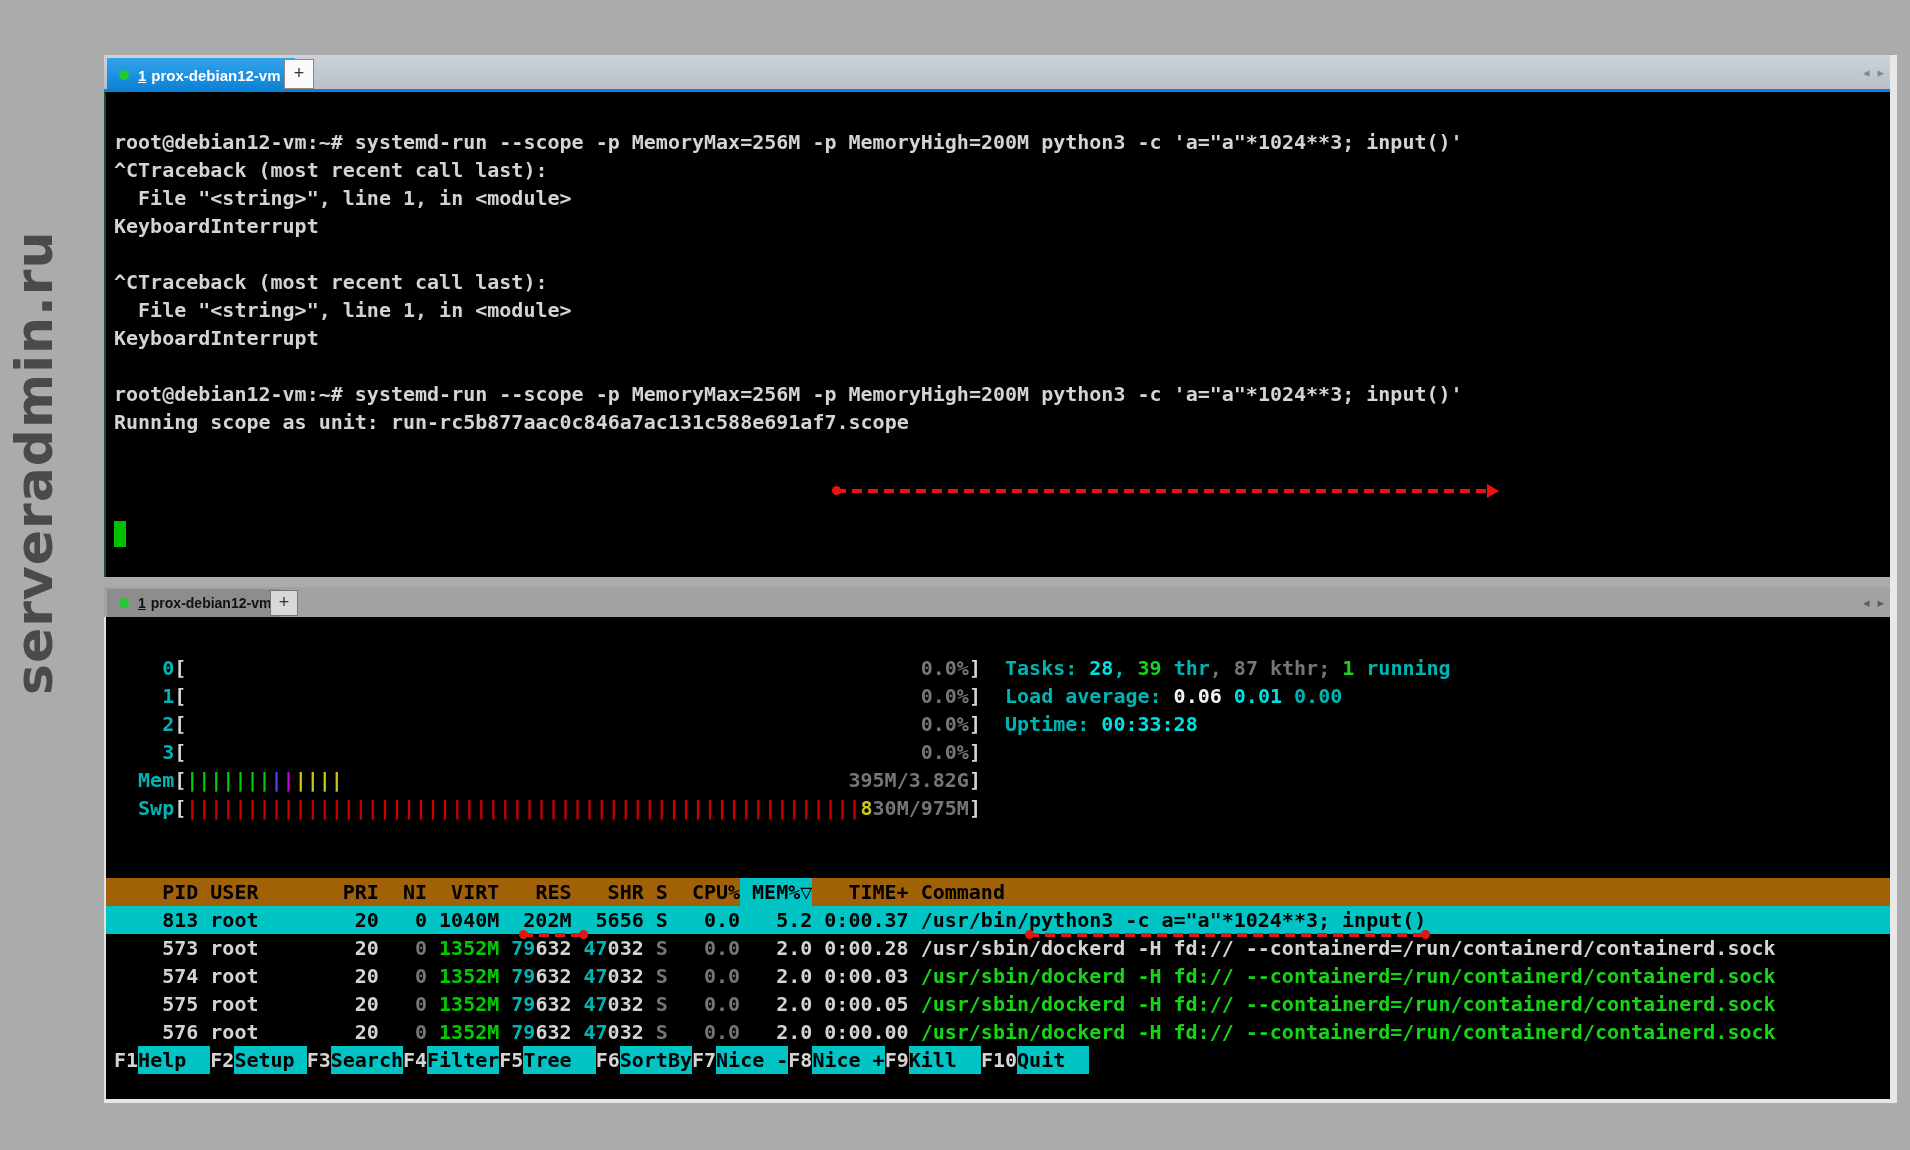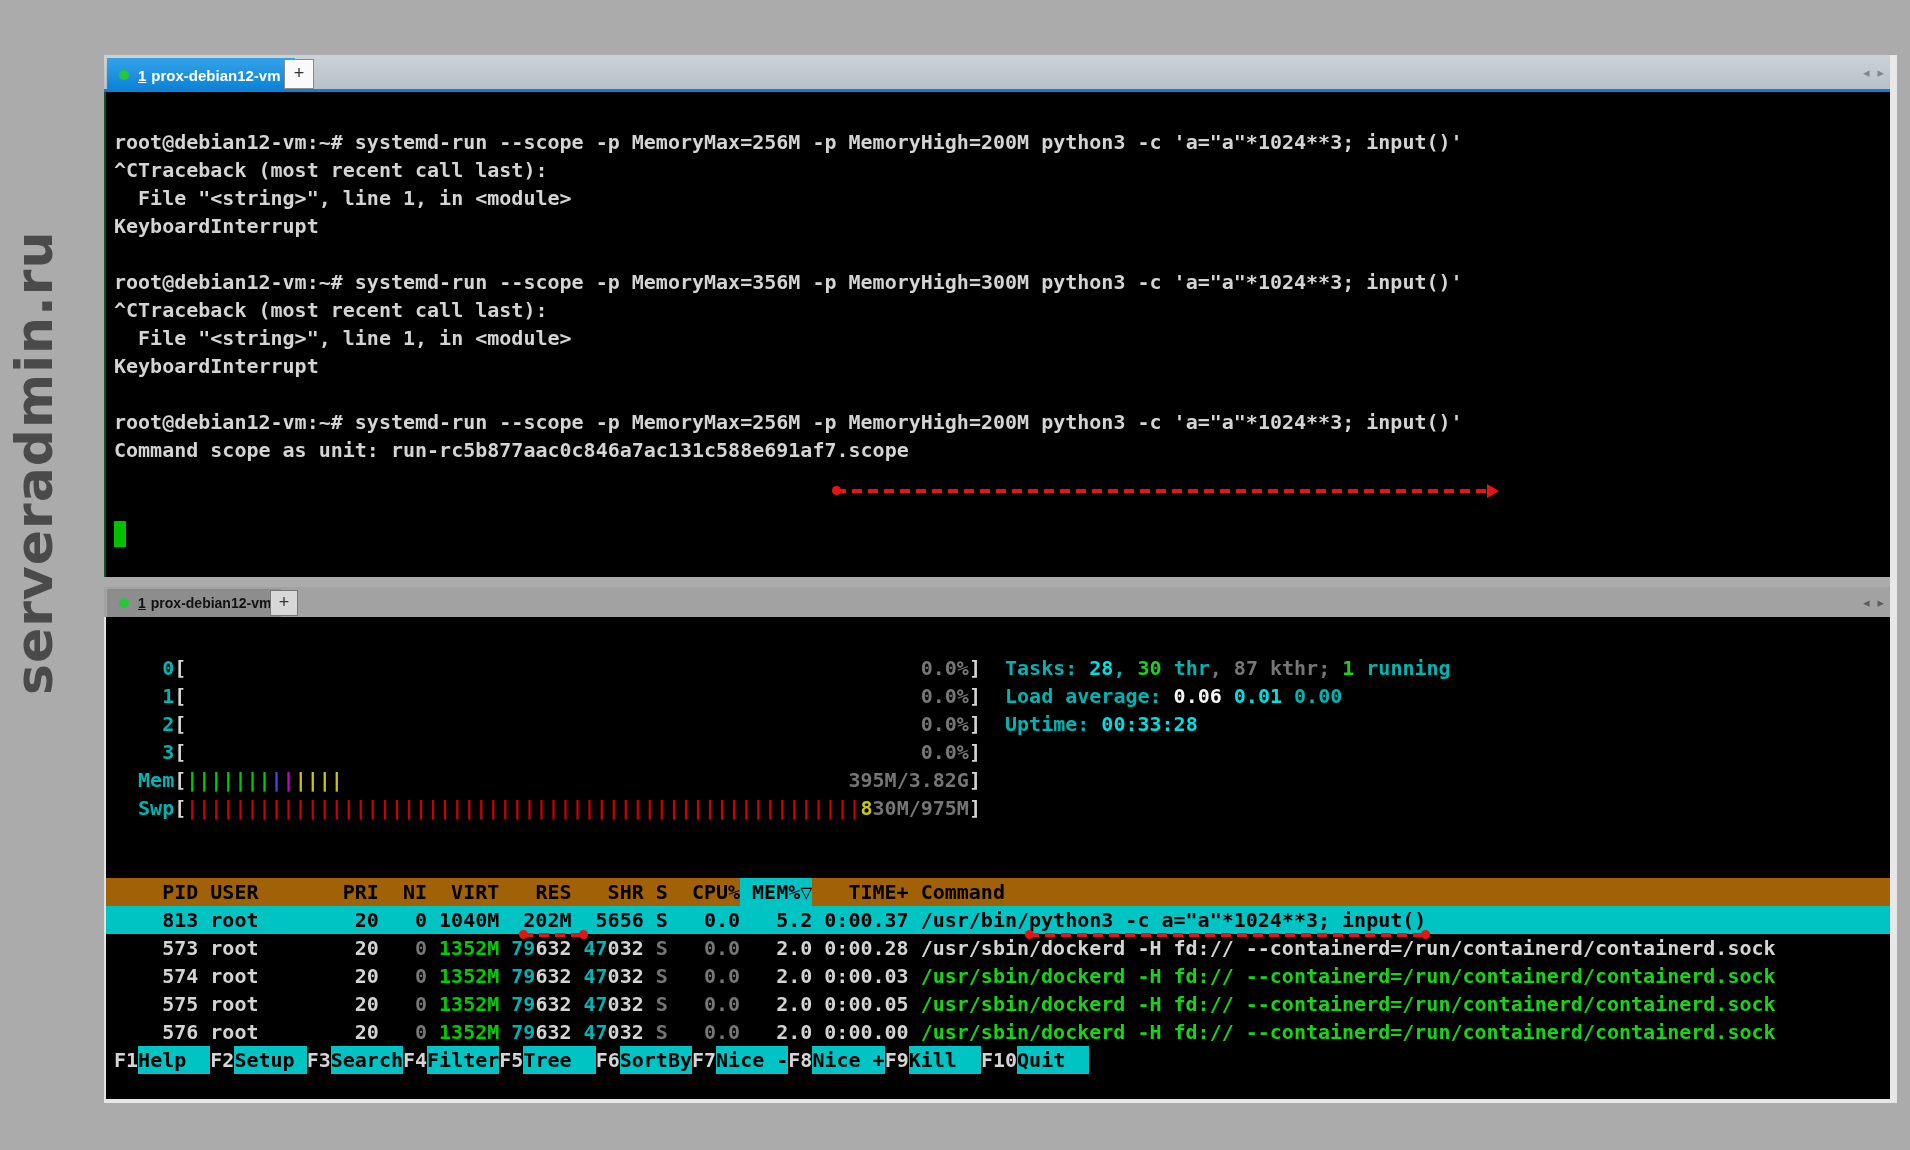--- a/index.html
+++ b/index.html
@@ -127,27 +127,26 @@
   </div>
 </div>
 
 <div id="pane1" class="blk">
   <div id="term">
       <div class="tline">root@debian12-vm:~# systemd-run --scope -p MemoryMax=256M -p MemoryHigh=200M python3 -c 'a="a"*1024**3; input()'</div>
       <div class="tline">^CTraceback (most recent call last):</div>
       <div class="tline">  File "&lt;string&gt;", line 1, in &lt;module&gt;</div>
       <div class="tline">KeyboardInterrupt</div>
       <div class="tline"> </div>
-      <div class="tline">root@debian12-vm:~# systemd-run --scope -p MemoryMax=356M -p MemoryHigh=300M python3 -c 'a="a"*1024**3; input()'</div>
       <div class="tline">^CTraceback (most recent call last):</div>
       <div class="tline">  File "&lt;string&gt;", line 1, in &lt;module&gt;</div>
       <div class="tline">KeyboardInterrupt</div>
       <div class="tline"> </div>
       <div class="tline">root@debian12-vm:~# systemd-run --scope -p MemoryMax=256M -p MemoryHigh=200M python3 -c 'a="a"*1024**3; input()'</div>
-      <div class="tline">Command scope as unit: run-rc5b877aac0c846a7ac131c588e691af7.scope</div>
+      <div class="tline">Running scope as unit: run-rc5b877aac0c846a7ac131c588e691af7.scope</div>
     </div>
   <div id="cursor"> </div>
   <div id="anno-term" class="dash arrow-end"></div>
 </div>
 
 <div id="tabbar2" class="blk">
   <div class="tab">
     <span class="dot"></span>
     <span class="num">1</span>
     <span class="lbl">prox-debian12-vm</span>
@@ -164,21 +163,21 @@
   <div id="htop">
     <div id="meters">
         <div class="mline"><span class="mlabel">0</span><span class="br">[</span><span class="mbody"><span class="mpipes"></span><span class="mval"><span class="sg-dim">0.0%</span></span></span><span class="br">]</span></div>
         <div class="mline"><span class="mlabel">1</span><span class="br">[</span><span class="mbody"><span class="mpipes"></span><span class="mval"><span class="sg-dim">0.0%</span></span></span><span class="br">]</span></div>
         <div class="mline"><span class="mlabel">2</span><span class="br">[</span><span class="mbody"><span class="mpipes"></span><span class="mval"><span class="sg-dim">0.0%</span></span></span><span class="br">]</span></div>
         <div class="mline"><span class="mlabel">3</span><span class="br">[</span><span class="mbody"><span class="mpipes"></span><span class="mval"><span class="sg-dim">0.0%</span></span></span><span class="br">]</span></div>
         <div class="mline"><span class="mlabel">Mem</span><span class="br">[</span><span class="mbody"><span class="mpipes"><span class="sg-green">|||||||</span><span class="sg-blue">|</span><span class="sg-magenta">|</span><span class="sg-yellow">||||</span></span><span class="mval"><span class="sg-dim">395M/3.82G</span></span></span><span class="br">]</span></div>
         <div class="mline"><span class="mlabel">Swp</span><span class="br">[</span><span class="mbody"><span class="mpipes"><span class="sg-red">||||||||||||||||||||||||||||||||||||||||||||||||||||||||</span></span><span class="mval"><span class="sg-yellow">8</span><span class="sg-dim">30M/975M</span></span></span><span class="br">]</span></div>
       </div>
     <div id="sysinfo">
-        <div class="sline"><span class="sg-cyan">Tasks: </span><span class="sg-bcyan">28</span><span class="sg-cyan">, </span><span class="sg-bgreen">30</span><span class="sg-cyan"> thr</span><span class="sg-dim">, 87 kthr; </span><span class="sg-bgreen">1</span><span class="sg-cyan"> running</span></div>
+        <div class="sline"><span class="sg-cyan">Tasks: </span><span class="sg-bcyan">28</span><span class="sg-cyan">, </span><span class="sg-bgreen">39</span><span class="sg-cyan"> thr</span><span class="sg-dim">, 87 kthr; </span><span class="sg-bgreen">1</span><span class="sg-cyan"> running</span></div>
         <div class="sline"><span class="sg-cyan">Load average: </span><span class="sg-bwhite">0.06 </span><span class="sg-bcyan">0.01 </span><span class="sg-cyan">0.00</span></div>
         <div class="sline"><span class="sg-cyan">Uptime: </span><span class="sg-bcyan">00:33:28</span></div>
       </div>
     <div id="htabs">
       <span id="htab-main" class="htab">Main</span><span id="htab-io" class="htab">I/O</span>
     </div>
     <div id="ptable">
         <div class="prow header"><span class="cell cl-pid">PID</span><span class="cell cl-user">USER</span><span class="cell cl-pri">PRI</span><span class="cell cl-ni">NI</span><span class="cell cl-virt">VIRT</span><span class="cell cl-res">RES</span><span class="cell cl-shr">SHR</span><span class="cell cl-s">S</span><span class="cell cl-cpu">CPU%</span><span class="cell cl-mem">MEM%▽</span><span class="cell cl-time">TIME+</span><span class="cell cl-cmd">Command</span></div>
         <div class="prow sel"><span class="cell cl-pid"><span class="sg-w">813</span></span><span class="cell cl-user"><span class="sg-w">root</span></span><span class="cell cl-pri"><span class="sg-w">20</span></span><span class="cell cl-ni"><span class="sg-dim">0</span></span><span class="cell cl-virt"><span class="sg-w">1040M</span></span><span class="cell cl-res"><span class="sg-w">202M</span></span><span class="cell cl-shr"><span class="sg-w">5656</span></span><span class="cell cl-s"><span class="sg-dim">S</span></span><span class="cell cl-cpu"><span class="sg-dim">0.0</span></span><span class="cell cl-mem"><span class="sg-w">5.2</span></span><span class="cell cl-time"><span class="sg-w">0:00.37</span></span><span class="cell cl-cmd"><span class="sg-w">/usr/bin/python3 -c a="a"*1024**3; input()</span></span></div>
         <div class="prow"><span class="cell cl-pid"><span class="sg-w">573</span></span><span class="cell cl-user"><span class="sg-w">root</span></span><span class="cell cl-pri"><span class="sg-w">20</span></span><span class="cell cl-ni"><span class="sg-dim">0</span></span><span class="cell cl-virt"><span class="sg-green">1352M</span></span><span class="cell cl-res"><span class="sg-cyan">79</span><span class="sg-w">632</span></span><span class="cell cl-shr"><span class="sg-cyan">47</span><span class="sg-w">032</span></span><span class="cell cl-s"><span class="sg-dim">S</span></span><span class="cell cl-cpu"><span class="sg-dim">0.0</span></span><span class="cell cl-mem"><span class="sg-w">2.0</span></span><span class="cell cl-time"><span class="sg-w">0:00.28</span></span><span class="cell cl-cmd"><span class="sg-w">/usr/sbin/dockerd -H fd:// --containerd=/run/containerd/containerd.sock</span></span></div>

